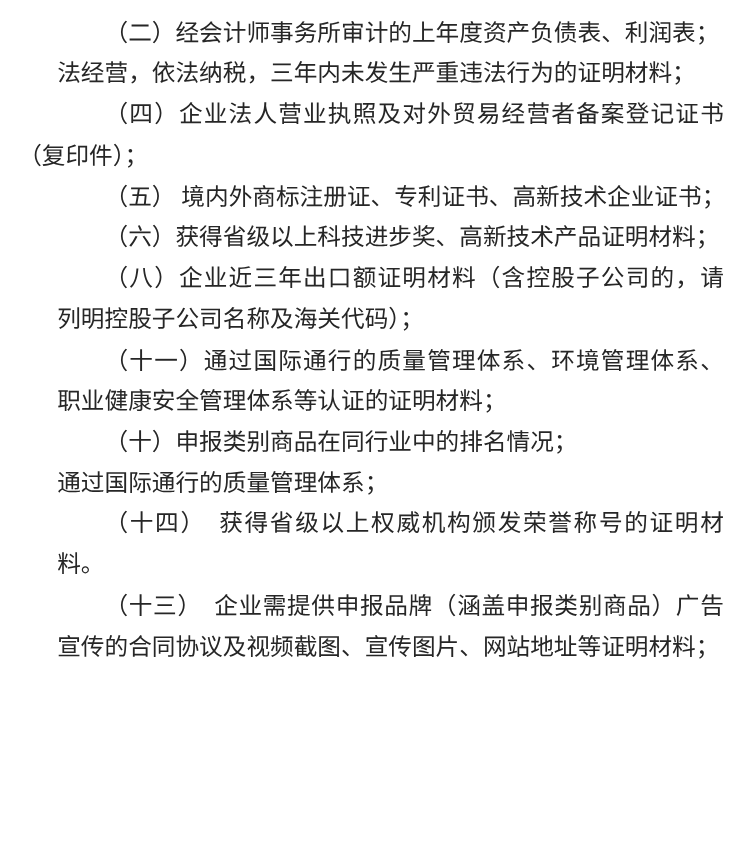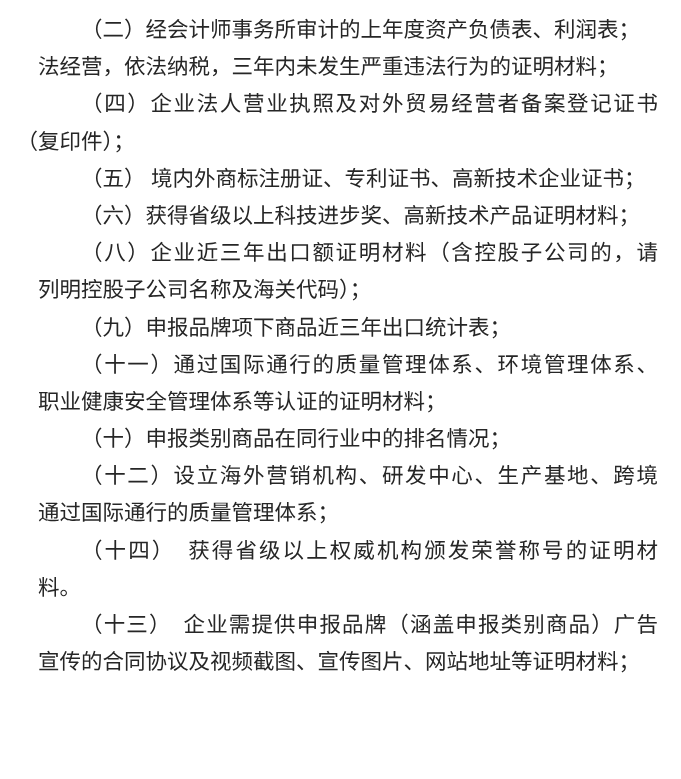--- a/index.html
+++ b/index.html
@@ -14,20 +14,21 @@
     font-size: 21.5px;
     color: #262626;
     overflow: hidden;
   }
   .para { margin: 0; }
   .ln {
     line-height: 37.2px;
     height: 37.2px;
     white-space: nowrap;
     text-align: left;
+    margin-left: 14px;
   }
   .ln.first { text-indent: 2em; }
   .ln.stretch {
     white-space: normal;
     text-align: justify;
     text-align-last: justify;
   }
   .ln.hang { margin-left: -1em; }
 </style>
 </head>
@@ -55,35 +56,31 @@
   <div class="para">
     <div class="ln first">（六）获得省级以上科技进步奖、高新技术产品证明材料；</div>
   </div>
 
 
   <div class="para">
     <div class="ln first stretch">（八）企业近三年出口额证明材料（含控股子公司的，请</div>
     <div class="ln">列明控股子公司名称及海关代码）；</div>
   </div>
 
-  <div class="para">
-    <div class="ln first">（九）申报品牌项下商品近三年出口统计表；</div>
-  </div>
 
   <div class="para">
     <div class="ln first stretch">（十一）通过国际通行的质量管理体系、环境管理体系、</div>
     <div class="ln">职业健康安全管理体系等认证的证明材料；</div>
   </div>
 
   <div class="para">
     <div class="ln first">（十）申报类别商品在同行业中的排名情况；</div>
   </div>
 
   <div class="para">
-    <div class="ln first stretch">（十二）设立海外营销机构、研发中心、生产基地、跨境</div>
     <div class="ln">通过国际通行的质量管理体系；</div>
   </div>
 
   <div class="para">
     <div class="ln first stretch">（十四）　获得省级以上权威机构颁发荣誉称号的证明材</div>
     <div class="ln">料。</div>
   </div>
 
   <div class="para">
     <div class="ln first stretch">（十三）　企业需提供申报品牌（涵盖申报类别商品）广告</div>

